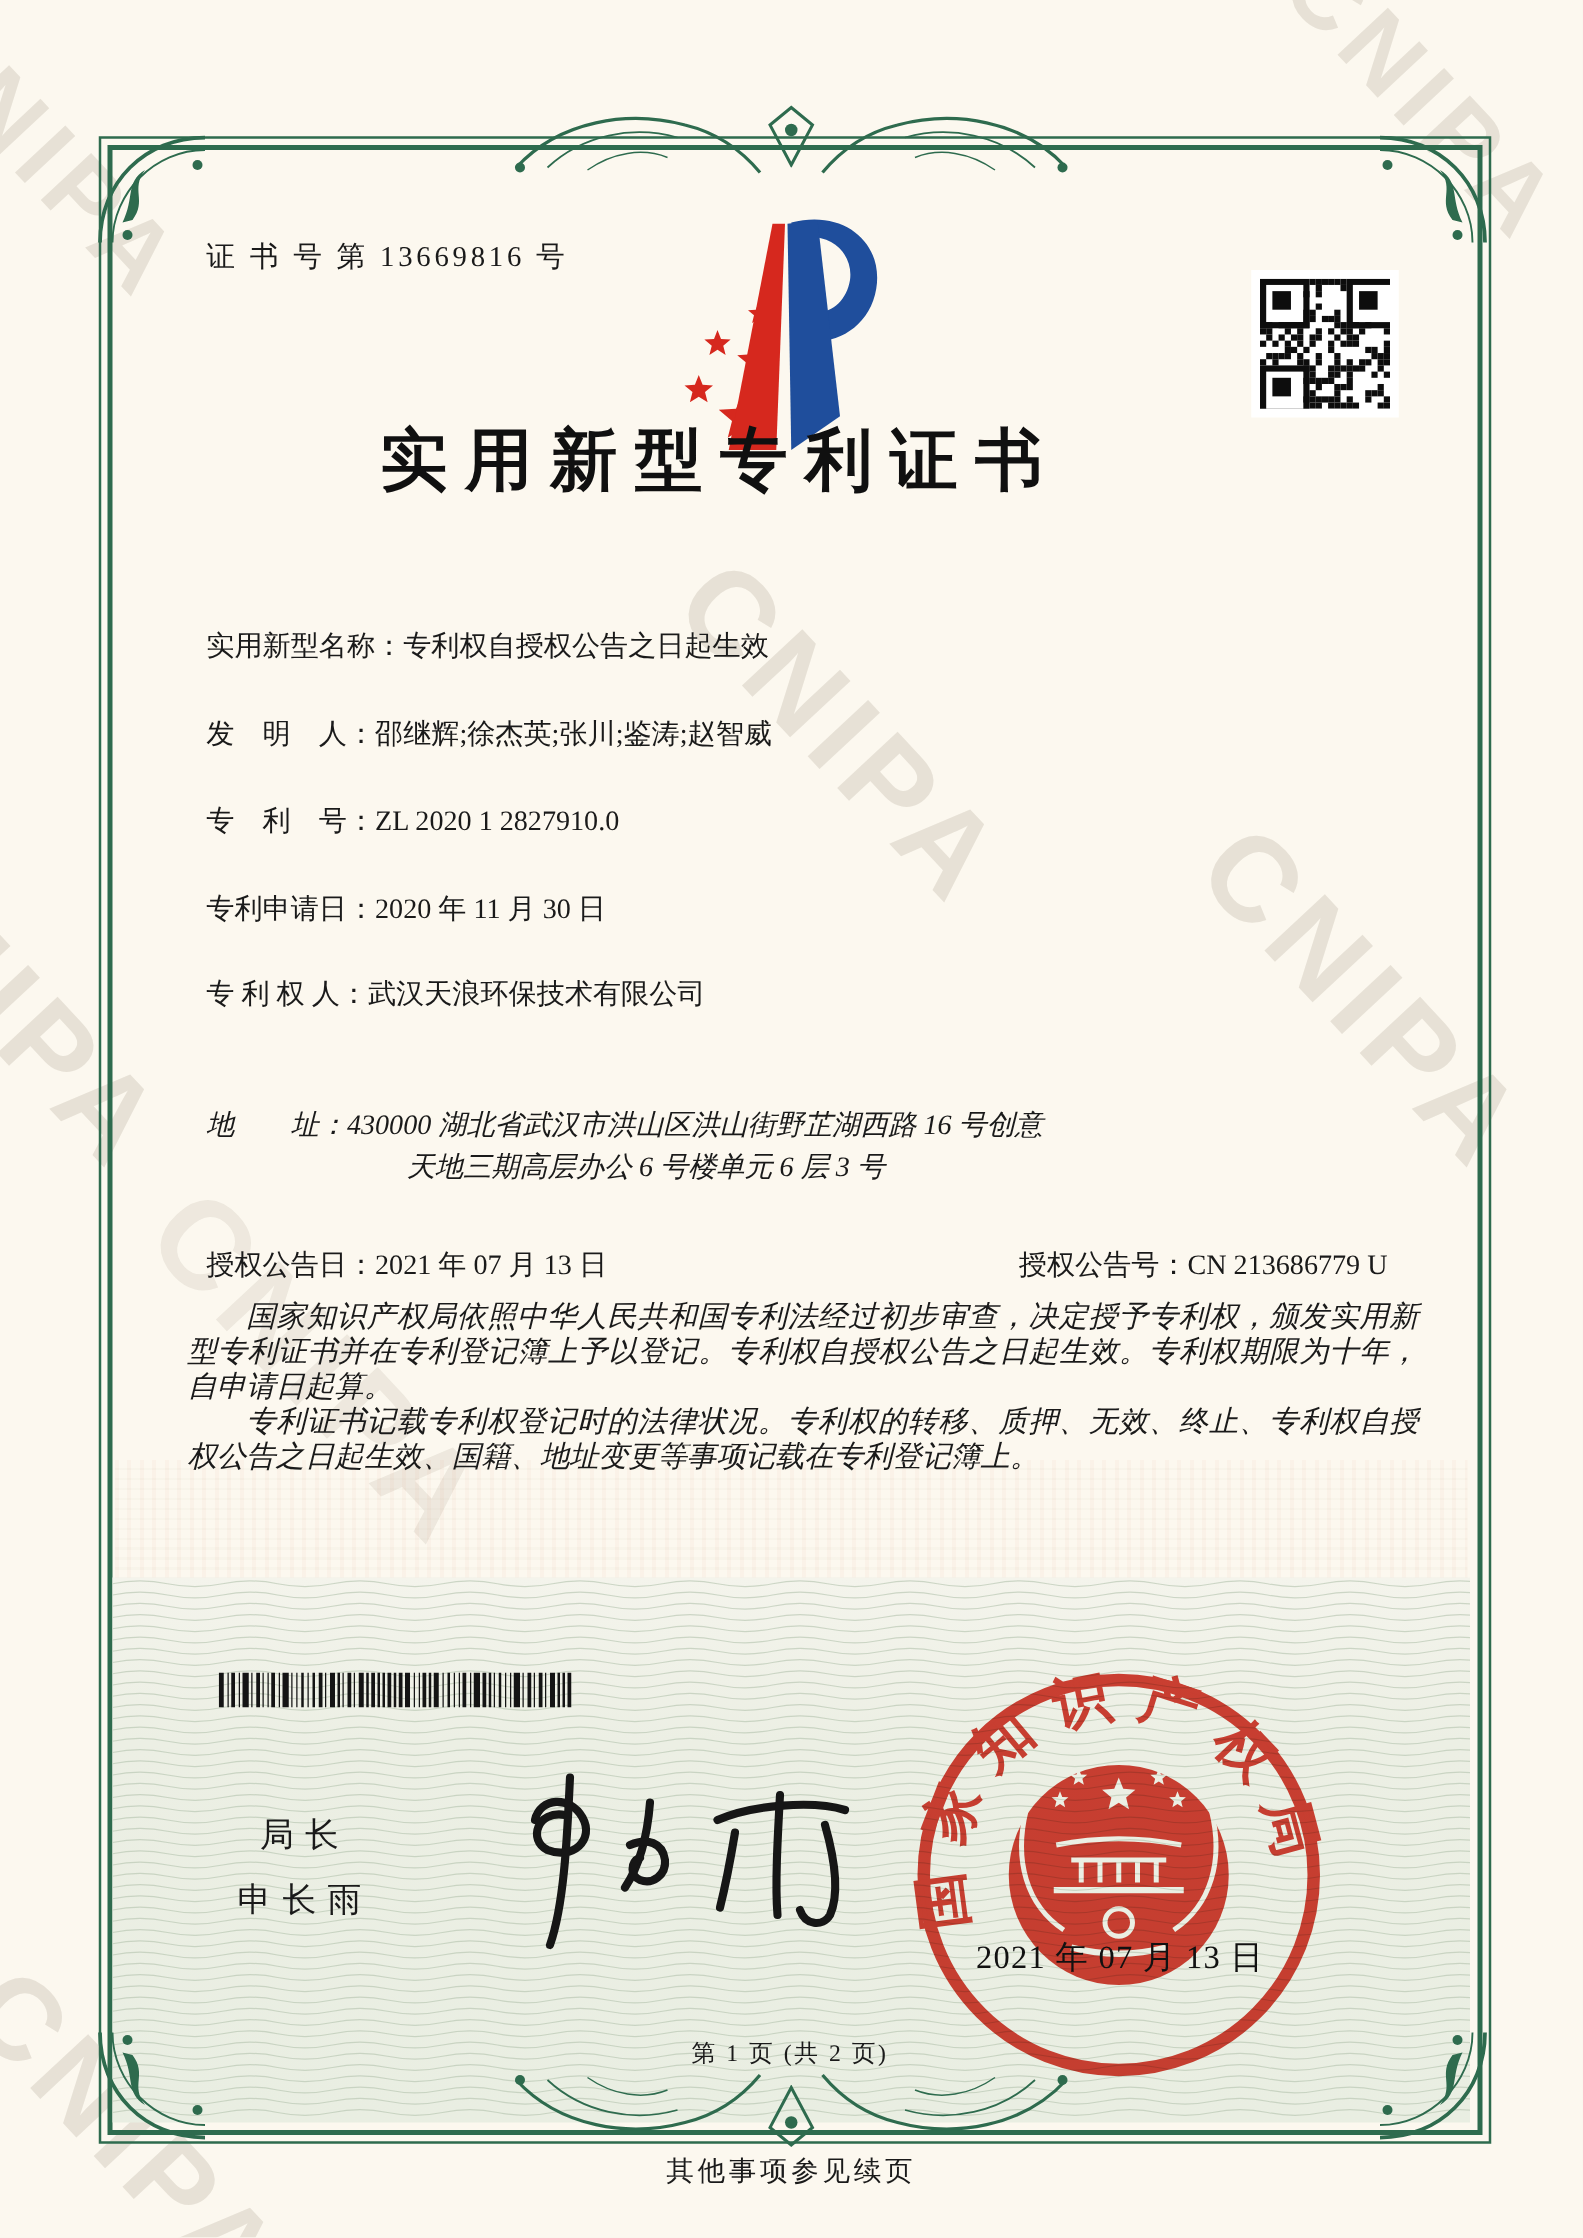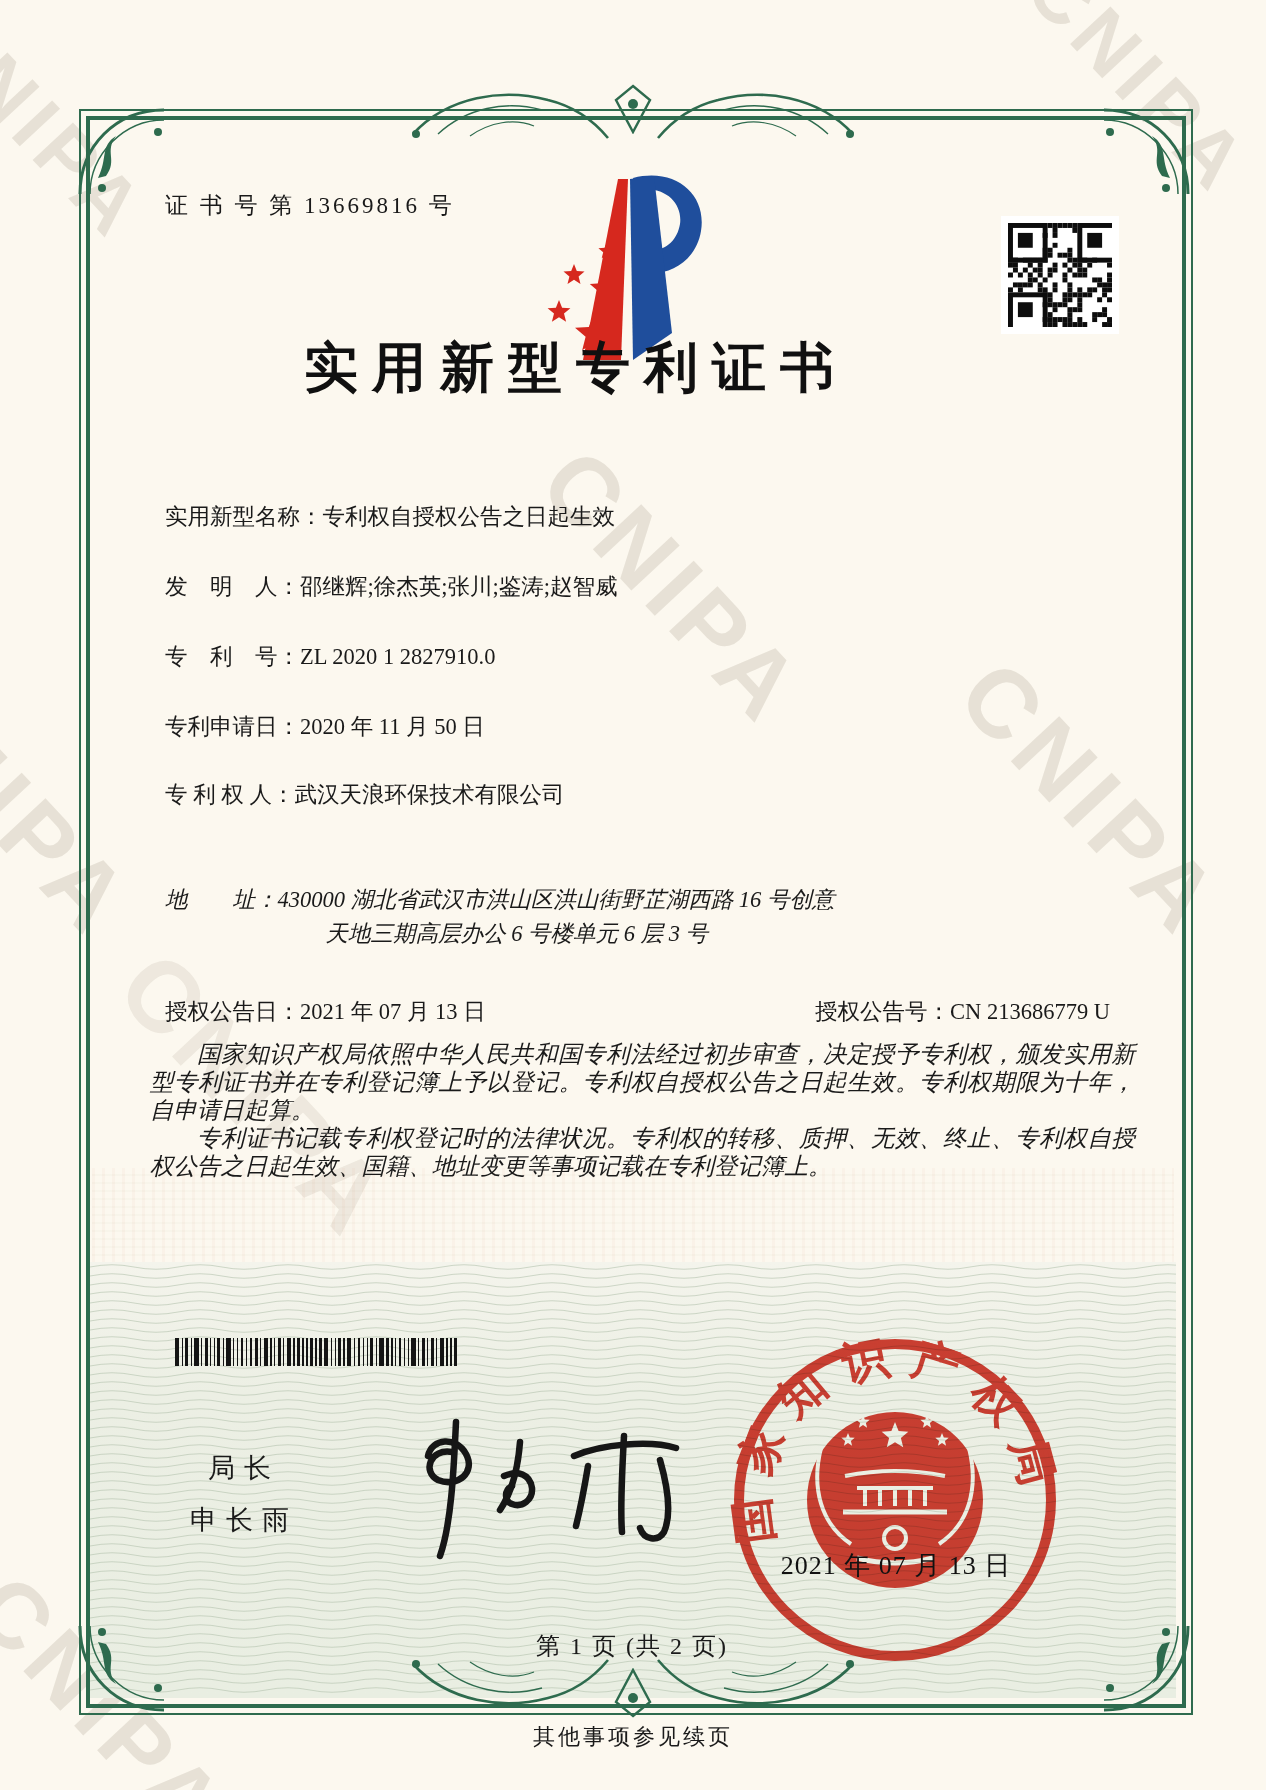--- a/index.html
+++ b/index.html
@@ -48,21 +48,21 @@
   .sig-title{position:absolute;left:190px;top:1450px;font-size:27px;letter-spacing:9px;
              font-family:"Liberation Sans","DejaVu Sans",sans-serif;z-index:5;margin-left:18px;}
   .sig-name{position:absolute;left:190px;top:1502px;font-size:27px;letter-spacing:9px;
             font-family:"Liberation Sans","DejaVu Sans",sans-serif;z-index:5;}
   .signature{position:absolute;left:392px;top:1414px;z-index:5;}
   .seal{position:absolute;left:725px;top:1330px;width:340px;height:340px;z-index:6;
         opacity:.95;mix-blend-mode:multiply;}
   .seal-date{position:absolute;left:758px;top:1548px;width:276px;text-align:center;
              font-size:26px;letter-spacing:1px;color:#111;z-index:7;}
   .page-info{position:absolute;left:86px;top:1630px;width:1092px;text-align:center;
-             font-size:24px;letter-spacing:2px;z-index:5;}
+             font-size:19px;letter-spacing:2px;z-index:5;}
   .footer-note{position:absolute;left:0;top:1722px;width:1266px;text-align:center;
                font-size:22px;letter-spacing:3px;z-index:5;}
 </style>
 </head>
 <body>
 
 <div class="page">
 
   <span class="wm" style="left:-28px;top:-12px;font-size:80px;">CNIPA</span>
   <span class="wm" style="left:1075px;top:-58px;font-size:80px;">CNIPA</span>
@@ -319,21 +319,21 @@
   <div class="frow" style="top:500px;">
     <span>实用新型名称：</span><span>专利权自授权公告之日起生效</span>
   </div>
   <div class="frow" style="top:570px;">
     <span>发　明　人：</span><span>邵继辉;徐杰英;张川;鉴涛;赵智威</span>
   </div>
   <div class="frow" style="top:640px;">
     <span>专　利　号：</span><span>ZL 2020 1 2827910.0</span>
   </div>
   <div class="frow" style="top:710px;">
-    <span>专利申请日：</span><span>2020 年 11 月 50 日</span>
+    <span>专利申请日：</span><span>2020 年 11 月 30 日</span>
   </div>
   <div class="frow" style="top:778px;">
     <span>专 利 权 人：</span><span>武汉天浪环保技术有限公司</span>
   </div>
   <div class="frow" style="top:883px;font-style:italic;">
     <span>地　　址：</span><span class="addr-val"><span>430000 湖北省武汉市洪山区洪山街野芷湖西路 16 号创意</span><br><span class="val2">天地三期高层办公 6 号楼单元 6 层 3 号</span></span>
   </div>
   <div class="frow" style="top:995px;width:1000px;">
     <span>授权公告日：</span><span>2021 年 07 月 13 日</span>
     <span class="grant2"><span>授权公告号：</span><span>CN 213686779 U</span></span>

